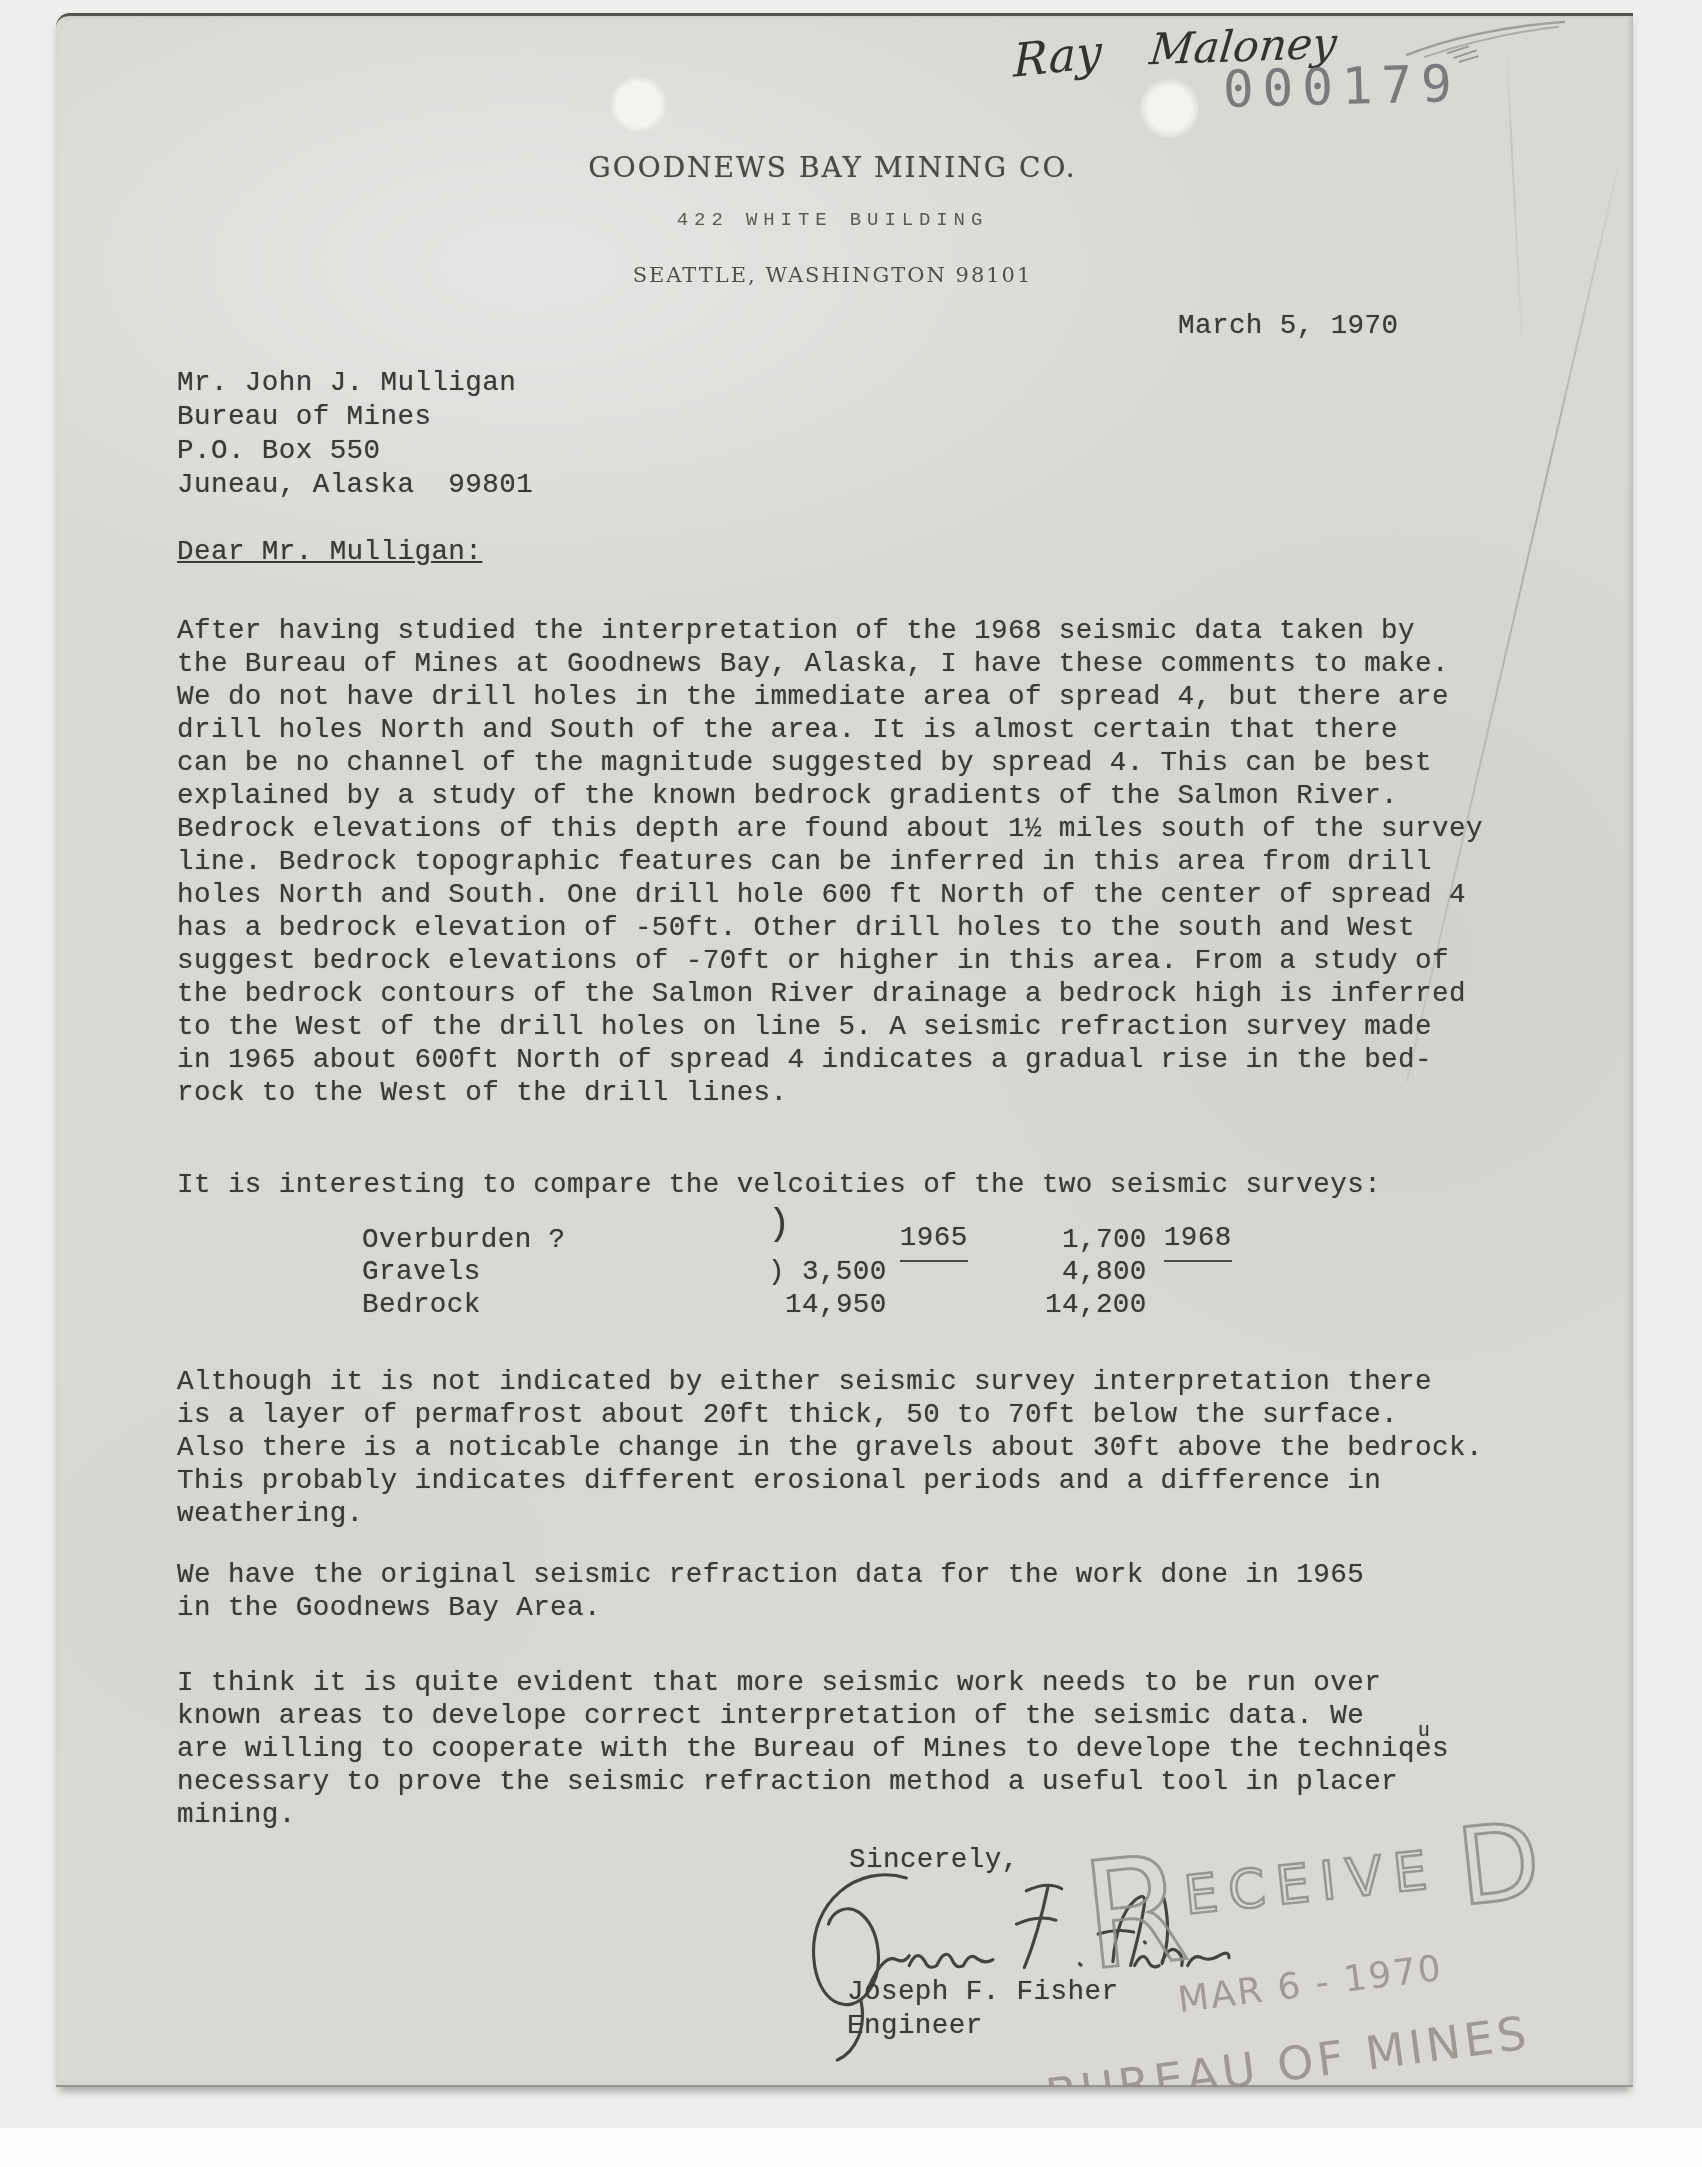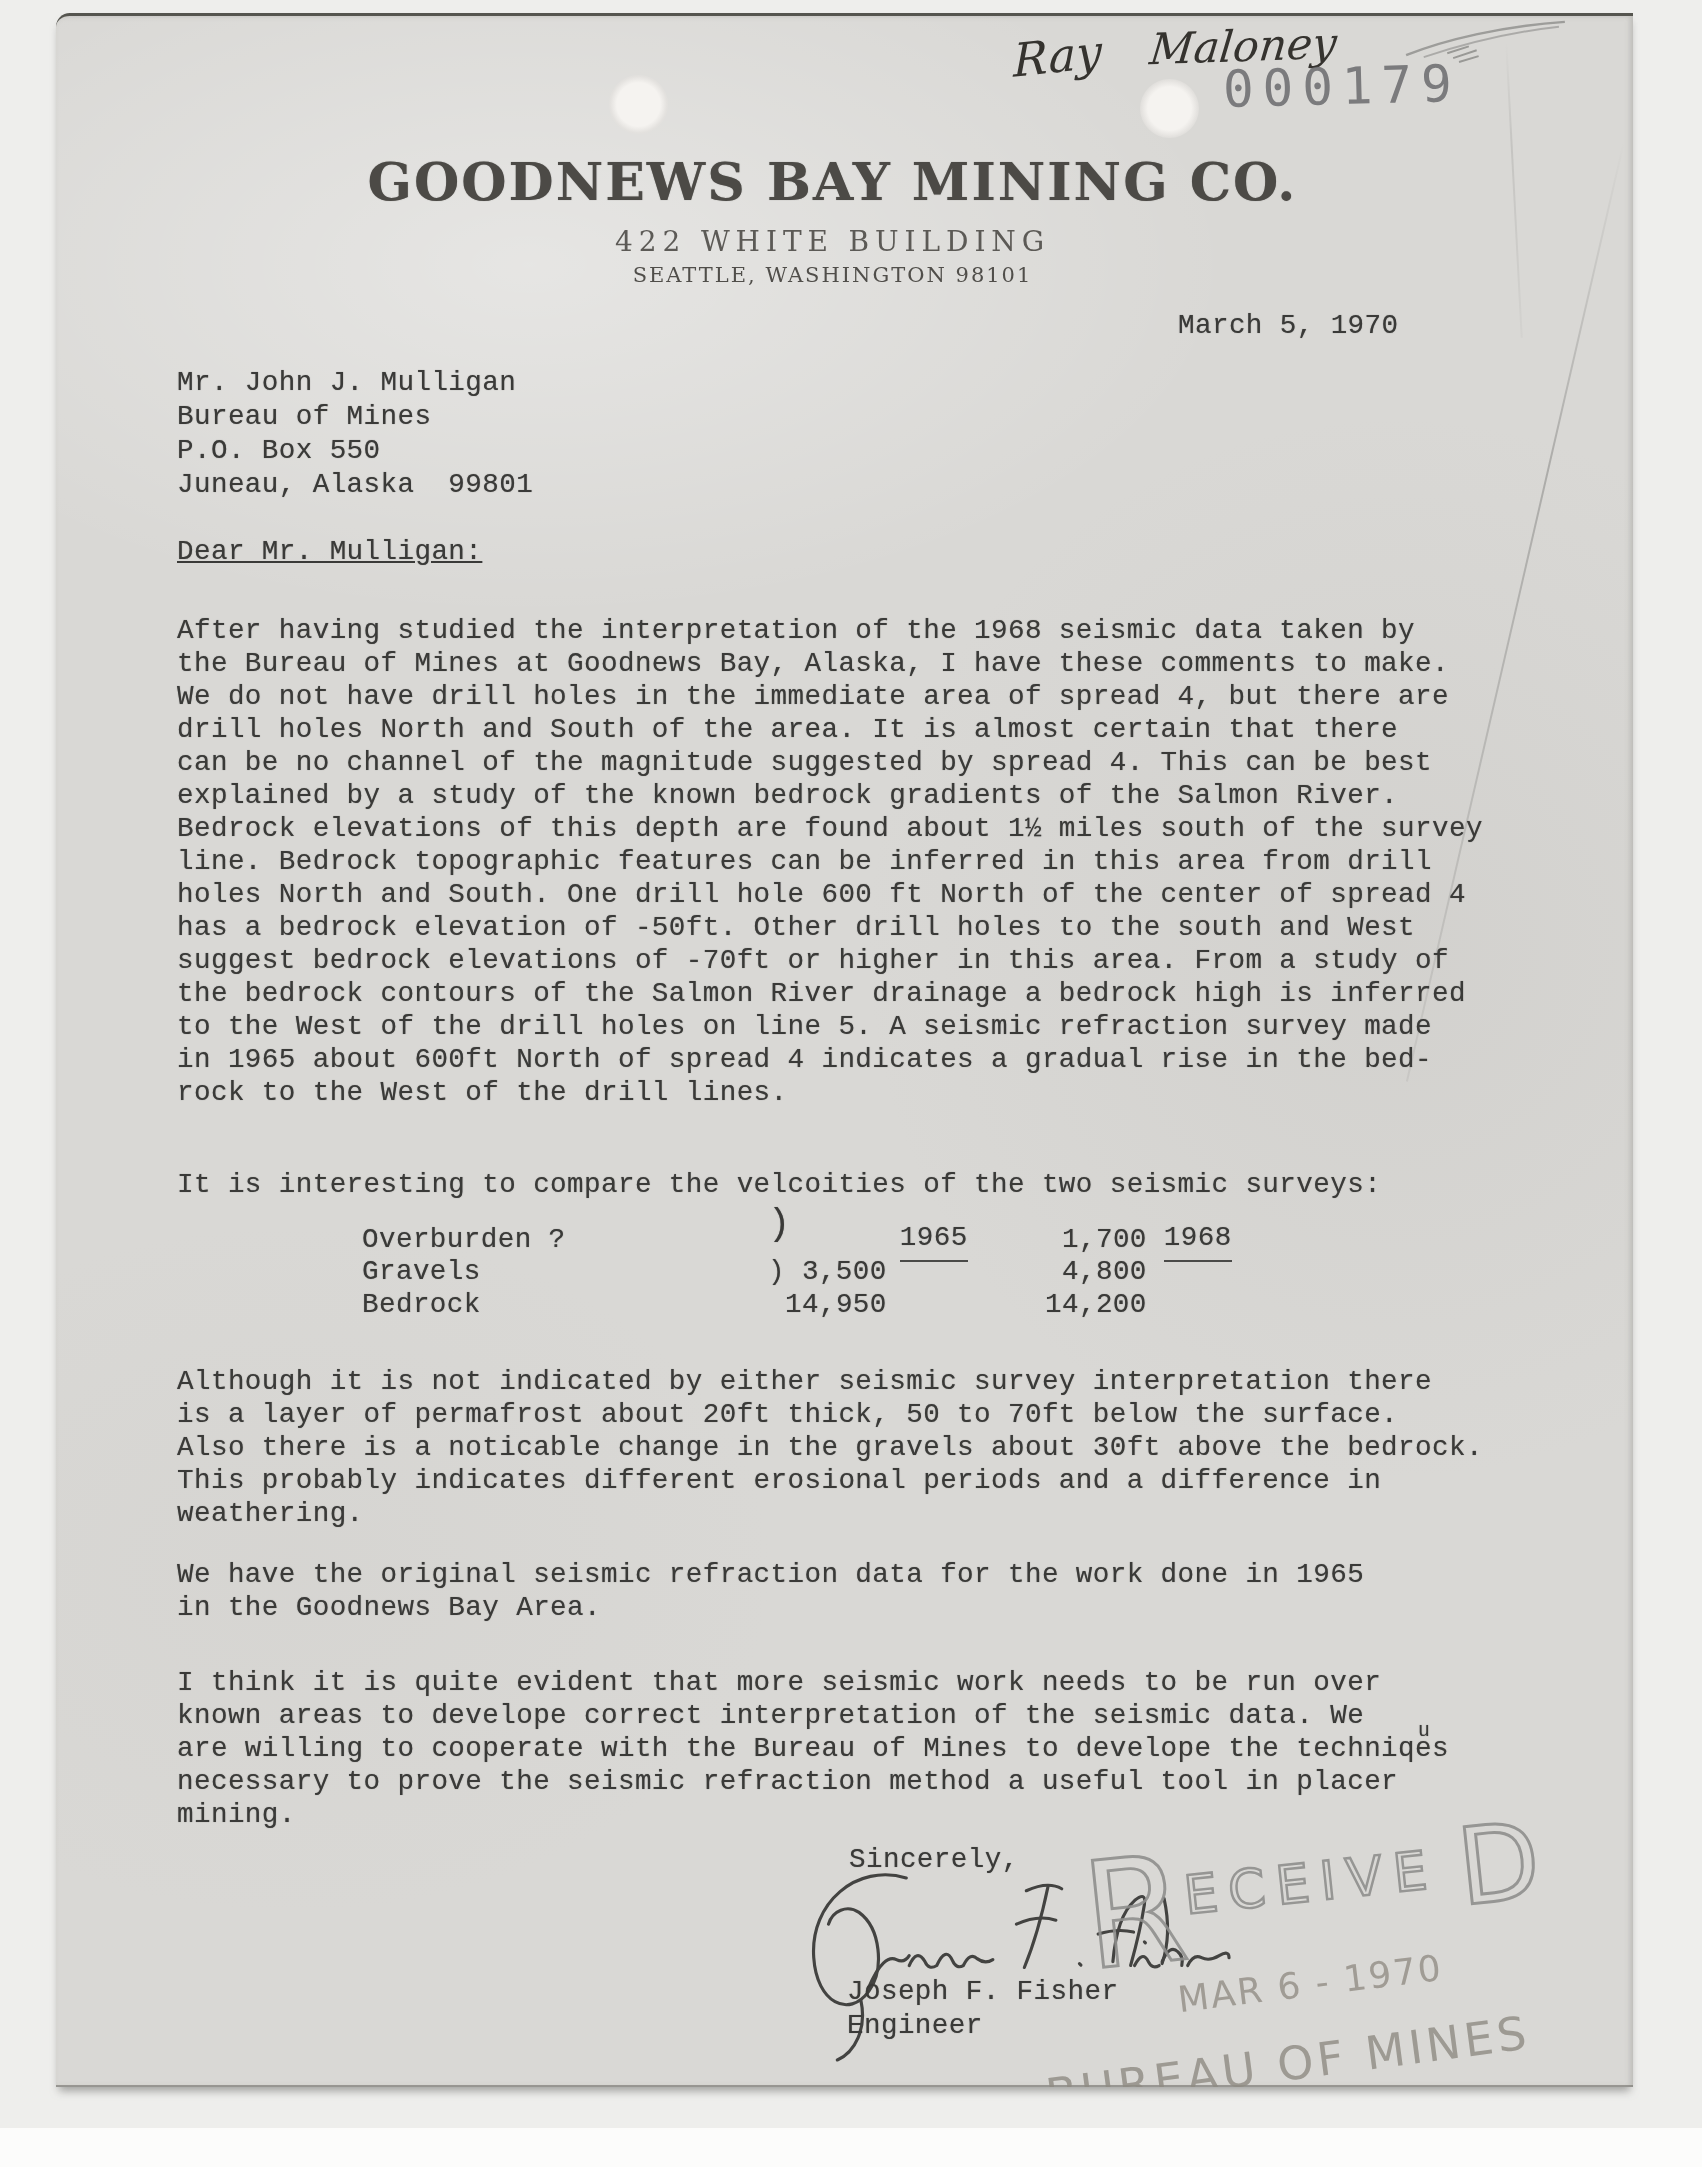--- a/index.html
+++ b/index.html
@@ -17,23 +17,23 @@
          border-top-left-radius:13.8px;}
   .bottom-white{position:absolute;left:0;top:2128px;width:1702px;height:39px;background:#fcfcfb;}
   .tw{position:absolute;font-family:"Liberation Mono","DejaVu Sans Mono",monospace;
       font-size:27.6px;line-height:33px;letter-spacing:0.4px;color:#3a3a38;
       text-shadow:0 0 1px rgba(57,57,55,0.55);white-space:pre-wrap;}
   .addr{line-height:34px;}
   .hole{position:absolute;width:59px;height:59px;border-radius:50%;
         background:radial-gradient(circle, #f5f3f0 0 52%, #e3e1de 68%, rgba(217,216,213,0) 78%);}
   .lh{position:absolute;left:284px;width:985px;text-align:center;
       font-family:"DejaVu Serif","Liberation Serif",serif;}
-  .lh-title{top:135px;font-size:52px;font-weight:700;letter-spacing:2px;color:#4c4a46;
+  .lh-title{top:135px;font-size:28px;font-weight:400;letter-spacing:2px;color:#4c4a46;
             text-shadow:0 0 1px rgba(76,74,70,0.5);}
-  .lh-sub1{top:209px;font-size:28px;font-weight:500;letter-spacing:5.9px;color:#5c5a56;}
+  .lh-sub1{top:193px;font-size:19px;font-weight:500;letter-spacing:5.9px;color:#5c5a56;font-family:Liberation Mono, monospace;}
   .lh-sub2{top:247px;font-size:21px;font-weight:400;letter-spacing:2px;color:#504e4a;}
   .hand{position:absolute;font-family:"DejaVu Serif","Liberation Serif",serif;font-style:italic;
         color:#35332f;}
   .hand-ray{left:957px;top:12.8px;font-size:46px;transform:rotate(-6deg) skewX(-6deg);}
   .hand-maloney{left:1094px;top:4.9px;font-size:43px;transform:rotate(-2deg) skewX(-8deg);}
   .docnum{position:absolute;left:1167px;top:41px;font-family:"DejaVu Sans Mono",monospace;
           font-size:51px;letter-spacing:8.9px;color:#6b6b6e;transform:rotate(-1.5deg);opacity:.85;}
   .crease{position:absolute;width:2px;background:linear-gradient(to bottom,
           rgba(130,130,128,0), rgba(118,118,116,0.45) 35%, rgba(118,118,116,0.12));}
   .crease1{left:1567px;top:125px;height:965px;transform:rotate(13deg);transform-origin:top left;}

